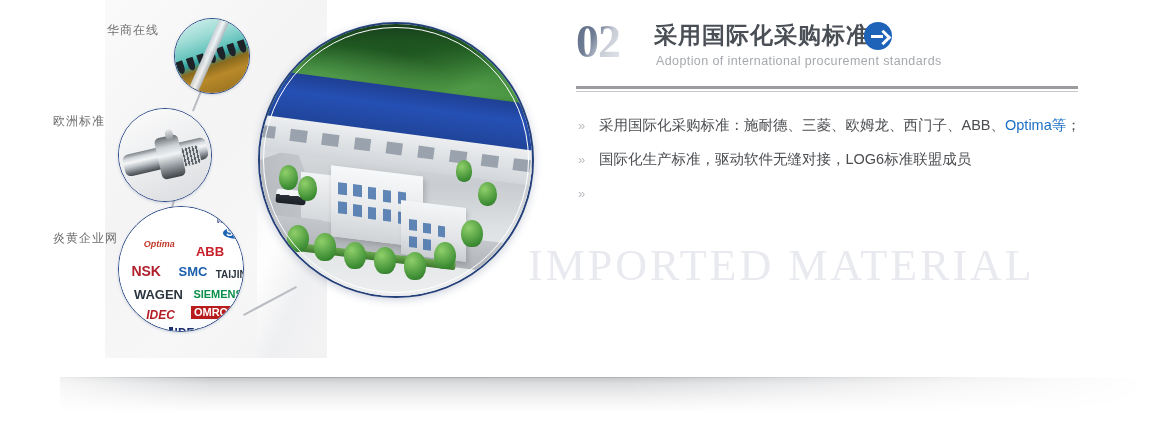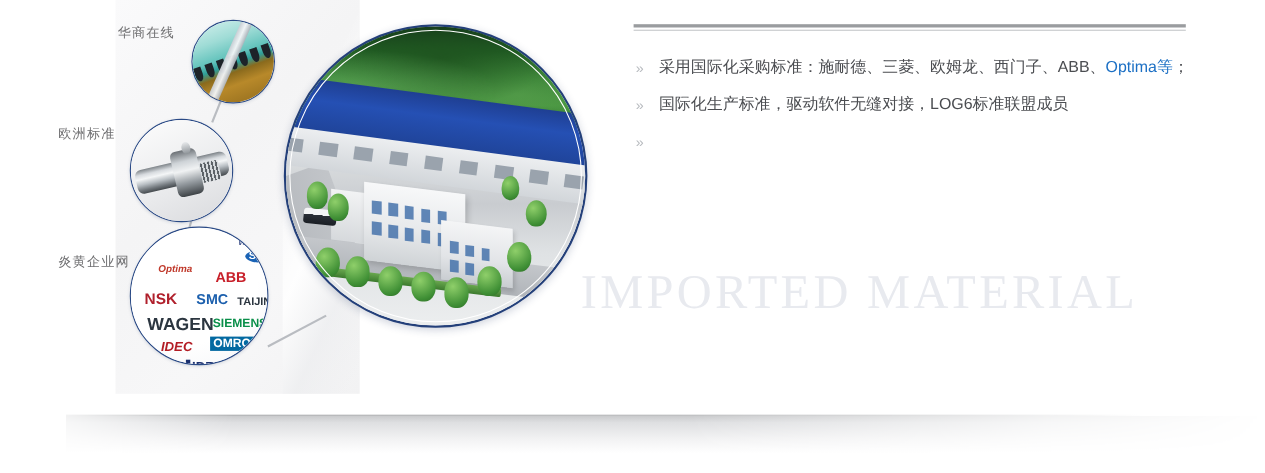--- a/index.html
+++ b/index.html
@@ -217,24 +217,24 @@
   <div class="bubble bubble-brands">
     <div class="brands-bg"></div>
     <div id="brand-host">
         <div class="brand" style="left: 40%; top: 8%; font-size: 8px; color: rgb(74, 90, 143); font-style: italic; padding-left: 48px;">WEMARD</div>
         <div class="brand" style="left: 84%; top: 16%; font-size: 10px; color: rgb(255, 255, 255); font-style: normal; background: rgb(26, 99, 181); padding: 1px 3px; border-radius: 50%;">SIKO</div>
         <div class="brand" style="left: 20%; top: 27%; font-size: 9px; color: rgb(192, 57, 43); font-style: italic;">Optima</div>
         <div class="brand" style="left: 62%; top: 31%; font-size: 13px; color: rgb(200, 32, 42); font-style: normal;">ABB</div>
         <div class="brand" style="left: 10%; top: 46%; font-size: 14px; color: rgb(176, 32, 44); font-style: normal;">NSK</div>
         <div class="brand" style="left: 48%; top: 47%; font-size: 13px; color: rgb(27, 95, 173); font-style: normal;">SMC</div>
         <div class="brand" style="left: 78%; top: 51%; font-size: 10px; color: rgb(44, 54, 64); font-style: normal;">TAIJING</div>
-        <div class="brand" style="left: 12%; top: 65%; font-size: 16px; color: rgb(44, 54, 64); font-style: normal;">WAGEN</div>
+        <div class="brand" style="left: 12%; top: 65%; font-size: 13px; color: rgb(44, 54, 64); font-style: normal;">WAGEN</div>
         <div class="brand" style="left: 60%; top: 66%; font-size: 11px; color: rgb(10, 143, 74); font-style: normal;">SIEMENS</div>
         <div class="brand" style="left: 22%; top: 82%; font-size: 12px; color: rgb(179, 29, 37); font-style: italic;">IDEC</div>
-        <div class="brand" style="left: 58%; top: 80%; font-size: 11px; color: rgb(255, 255, 255); font-style: normal; background: #0369a1; padding: 1px 3px;">OMRON</div>
+        <div class="brand" style="left: 58%; top: 80%; font-size: 11px; color: rgb(255, 255, 255); font-style: normal; background: #b91c1c; padding: 1px 3px;">OMRON</div>
         <div class="brand" style="left: 40%; top: 97%; font-size: 12px; color: rgb(26, 47, 110); font-style: normal; border-left: 4px solid rgb(26, 47, 110); padding-left: 2px;">IDEC</div>
       </div>
   </div>
 
   <div class="bubble bubble-main">
     <div class="fac">
       <div class="fac-sky"></div>
       <div class="fac-ground"></div>
       <div class="fac-road2"></div>
       <div class="fac-road"></div>
@@ -283,20 +283,26 @@
       <div class="tree" style="left:74%;top:72%;width:8%;height:10%"></div>
       <div class="tree" style="left:80%;top:58%;width:7%;height:9%"></div>
       <div class="tree" style="left:72%;top:50%;width:6%;height:8%"></div>
     </div>
   </div>
 
   <div class="watermark">IMPORTED  MATERIAL</div>
 
   <div class="right">
 
+    <div class="head-row">
+      <div class="big-num">02</div>
+      <div class="head-cn">采用国际化采购标准</div>
+      <div class="arrow-ico"></div>
+      <div class="head-en">Adoption of international procurement standards</div>
+    </div>
 
     <div class="divider">
       <div class="d1"></div>
         <div class="d2"></div>
     </div>
 
     <div class="bullets" id="bullet-host">
         <div class="bullet"><span class="chev">»</span><span>采用国际化采购标准：施耐德、三菱、欧姆龙、西门子、ABB、</span><span class="accent">Optima等</span><span>；</span></div>
         <div class="bullet"><span class="chev">»</span><span>国际化生产标准，驱动软件无缝对接，LOG6标准联盟成员</span></div>
         <div class="bullet"><span class="chev">»</span></div>

